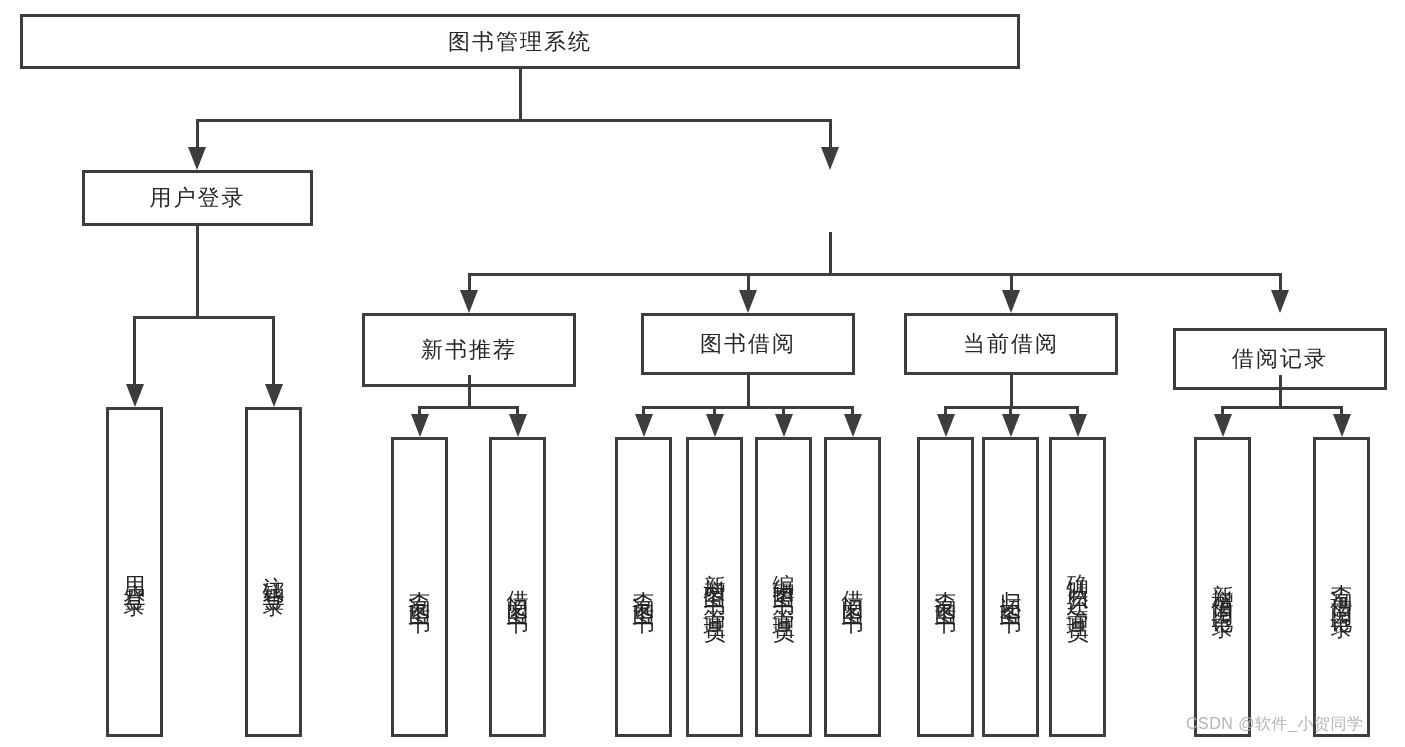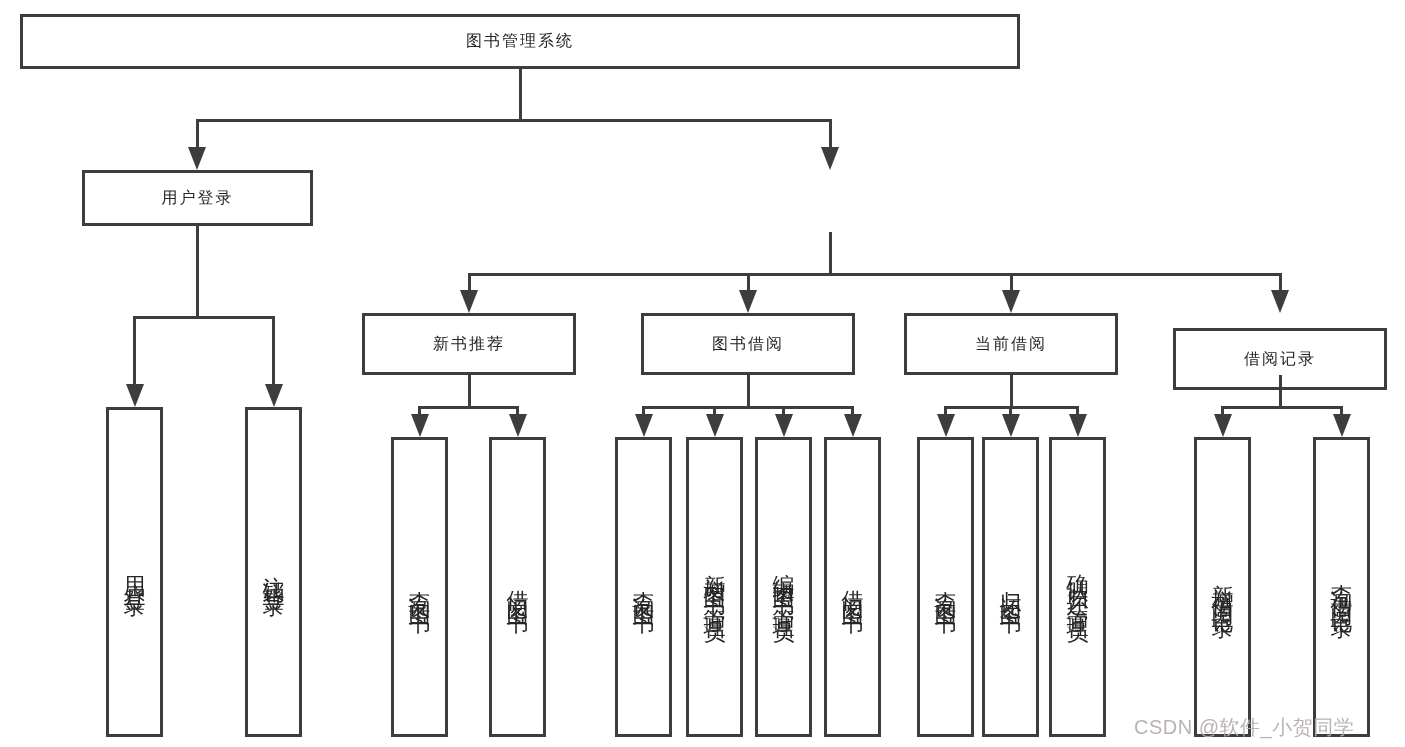--- a/index.html
+++ b/index.html
@@ -5,35 +5,35 @@
   html,body{margin:0;padding:0;background:#ffffff;}
   .stage{
     position:relative;width:1405px;height:747px;background:#ffffff;
     font-family:"Liberation Sans","DejaVu Sans",sans-serif;overflow:hidden;
   }
   .box{
     position:absolute;box-sizing:border-box;background:#ffffff;
     border:3px solid #3d3d3d;color:#262626;
     display:flex;align-items:center;justify-content:center;
   }
-  .hbox{font-size:16px;letter-spacing:2px;white-space:nowrap;}
+  .hbox{font-size:22px;letter-spacing:2px;white-space:nowrap;}
   .vbox{width:57px;}
   .vlabel{
     writing-mode:vertical-rl;text-orientation:mixed;
     font-size:22px;letter-spacing:7px;line-height:1;
   }
   .ln{position:absolute;background:#3d3d3d;}
   .arrow{
     position:absolute;width:0;height:0;
     border-left:9px solid transparent;border-right:9px solid transparent;
     border-top:23px solid #3d3d3d;
   }
   .watermark{
-    position:absolute;left:1134px;top:714px;z-index:5;
-    font-size:20px;color:#b4acac;opacity:.92;letter-spacing:.5px;white-space:nowrap;text-align:center;
+    position:absolute;left:1186px;top:714px;z-index:5;
+    font-size:16px;color:#b4acac;opacity:.92;letter-spacing:.5px;white-space:nowrap;text-align:center;
   }
 </style>
 </head>
 <body>
 
 <div class="stage">
 
   <div class="box hbox" style="left:20px;top:14px;width:1000px;height:55px;">图书管理系统</div>
 
   <div>
@@ -69,21 +69,21 @@
     <div class="ln" style="left:468px;top:273px;width:3px;height:22px;"></div>
     <div class="arrow" style="left:460px;top:290px;"></div>
     <div class="ln" style="left:747px;top:273px;width:3px;height:22px;"></div>
     <div class="arrow" style="left:739px;top:290px;"></div>
     <div class="ln" style="left:1010px;top:273px;width:3px;height:22px;"></div>
     <div class="arrow" style="left:1002px;top:290px;"></div>
     <div class="ln" style="left:1279px;top:273px;width:3px;height:22px;"></div>
     <div class="arrow" style="left:1271px;top:290px;"></div>
   </div>
 
-  <div class="box hbox" style="left:362px;top:313px;width:214px;height:62px;">新书推荐</div>
+  <div class="box hbox" style="left:362px;top:313px;width:214px;height:74px;">新书推荐</div>
   <div class="box hbox" style="left:904px;top:313px;width:214px;height:62px;">当前借阅</div>
   <div class="box hbox" style="left:641px;top:313px;width:214px;height:62px;">图书借阅</div>
   <div class="box hbox" style="left:1173px;top:328px;width:214px;height:62px;">借阅记录</div>
 
   <div>
     <div class="ln" style="left:468px;top:375px;width:3px;height:34px;"></div>
     <div class="ln" style="left:418px;top:406px;width:101px;height:3px;"></div>
     <div class="ln" style="left:418px;top:406px;width:3px;height:10px;"></div>
     <div class="arrow" style="left:411px;top:414px;"></div>
     <div class="ln" style="left:516px;top:406px;width:3px;height:10px;"></div>

